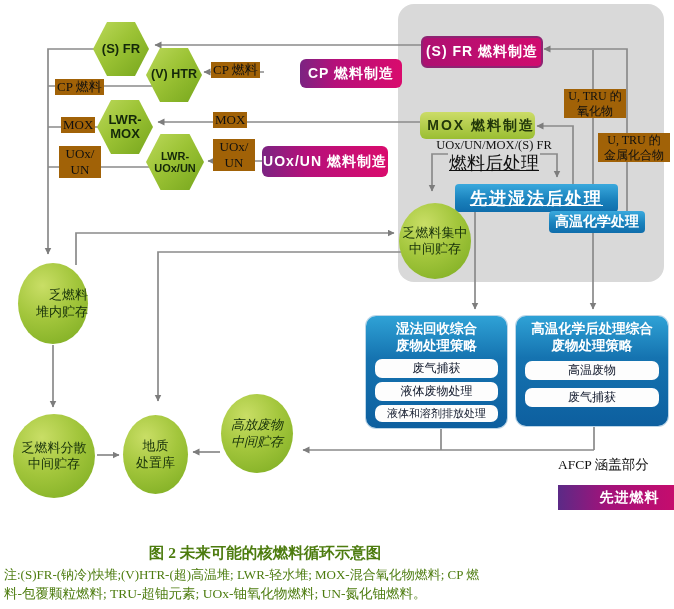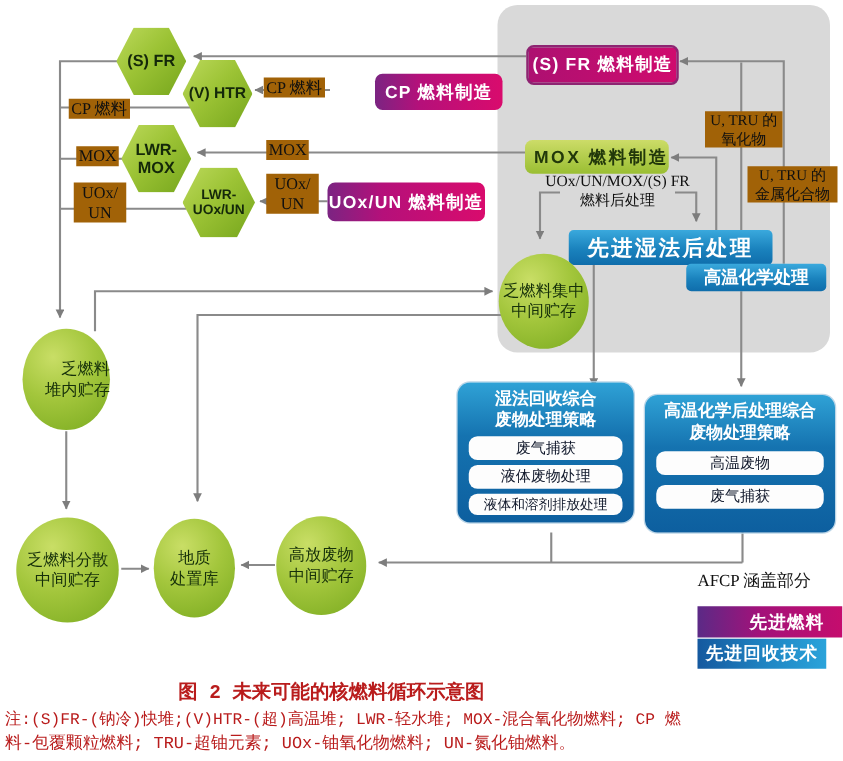--- a/index.html
+++ b/index.html
@@ -24,21 +24,21 @@
         background:linear-gradient(180deg,#2fa2d6 0%,#1573b0 38%,#0d5f9f 100%);
         box-shadow:0 0 0 1px #bcd6e8;}
   .waste .wtitle{color:#fff;font-weight:bold;font-size:13.5px;line-height:1.25;text-align:center;margin-top:5px;}
   .pill{background:#fdfdfd;border-radius:7px;margin:4px 9px 0 9px;padding:1px 0;
         font-size:12px;color:#0f172a;text-align:center;font-family:"Liberation Serif",serif;}
   .lbl{position:absolute;z-index:3;font-family:"Liberation Serif",serif;font-size:13px;color:#101010;
        background:#a16207;line-height:1.22;text-align:center;padding:0 2px;}
   .lbl.clear{background:transparent;}
   .legend-box{position:absolute;z-index:2;display:flex;align-items:center;justify-content:center;
        color:#fff;font-weight:bold;font-size:14px;letter-spacing:1px;}
-  .cap{position:absolute;z-index:3;font-family:Liberation Mono, monospace;color:#b91c1c;}
+  .cap{position:absolute;z-index:3;font-family:Liberation Serif, serif;color:#4d7c0f;}
 </style>
 </head>
 <body>
 
 <div id="canvas">
 
   <div class="panel"></div>
 
   <svg id="wires" width="674" height="545">
     <defs>
@@ -94,49 +94,49 @@
   <div class="node fab mag" style="left:262px;top:146px;width:126px;height:31px;">
     <span>UOx/UN 燃料制造</span>
   </div>
   <div class="node fab mag2" style="left:421px;top:36px;width:118px;height:28px;">
     <span>(S) FR 燃料制造</span>
   </div>
   <div class="node fab grn" style="left:420px;top:112px;width:115px;height:27px;">
     <span>MOX 燃料制造</span>
   </div>
 
-  <div class="node proc" style="left:455px;top:184px;width:163px;height:28px;font-size:17px;letter-spacing:2px;">
+  <div class="node proc" style="left:455px;top:184px;width:163px;height:28px;font-size:17px;letter-spacing:2px;text-decoration:underline;">
     <span>先进湿法后处理</span>
   </div>
-  <div class="node proc" style="left:549px;top:211px;width:112px;height:22px;font-size:14px;">
+  <div class="node proc" style="left:549px;top:211px;width:96px;height:22px;font-size:14px;">
     <span>高温化学处理</span>
   </div>
 
   <div class="node ellipse" style="left:399px;top:203px;width:72px;height:76px;">
     <span>乏燃料集中</span>
     <span>中间贮存</span>
   </div>
   <div class="node ellipse" style="left:18px;top:263px;width:70px;height:81px;align-items:flex-end;">
     <span>乏燃料</span>
     <span>堆内贮存</span>
   </div>
   <div class="node ellipse" style="left:13px;top:414px;width:82px;height:84px;">
     <span>乏燃料分散</span>
     <span>中间贮存</span>
   </div>
   <div class="node ellipse" style="left:123px;top:415px;width:65px;height:79px;">
     <span>地质</span>
     <span>处置库</span>
   </div>
-  <div class="node ellipse" style="left:221px;top:413px;width:72px;height:79px;">
+  <div class="node ellipse" style="left:221px;top:394px;width:72px;height:79px;font-style:italic;">
     <span>高放废物</span>
     <span>中间贮存</span>
   </div>
 
-  <div class="waste" style="left:366px;top:306px;width:141px;height:112px;">
+  <div class="waste" style="left:366px;top:316px;width:141px;height:112px;">
     <div class="wtitle">
       <div>湿法回收综合</div>
       <div>废物处理策略</div>
     </div>
     <div class="pill">废气捕获</div>
     <div class="pill">液体废物处理</div>
     <div class="pill" style="font-size:11px;">液体和溶剂排放处理</div>
   </div>
   <div class="waste" style="left:516px;top:316px;width:152px;height:110px;">
     <div class="wtitle">
@@ -154,36 +154,33 @@
     <div>UN</div>
   </div>
   <div class="lbl" style="left:211px;top:62px;">CP 燃料</div>
   <div class="lbl" style="left:213px;top:112px;">MOX</div>
   <div class="lbl" style="left:213px;top:139px;width:38px;">
     <div>UOx/</div>
     <div>UN</div>
   </div>
   <div class="lbl clear" style="left:430px;top:138px;width:124px;">
     <div style="font-size:12.5px;">UOx/UN/MOX/(S) FR</div>
-    <div style="font-size:12px;">燃料后处理</div>
+    <div style="font-size:18px;text-decoration:underline;">燃料后处理</div>
   </div>
   <div class="lbl" style="left:564px;top:89px;width:58px;font-size:12px;">
     <div>U, TRU 的</div>
     <div>氧化物</div>
   </div>
   <div class="lbl" style="left:598px;top:133px;width:68px;font-size:12px;">
     <div>U, TRU 的</div>
     <div>金属化合物</div>
   </div>
 
   <div class="lbl clear" style="left:556px;top:457px;font-size:13.5px;">AFCP 涵盖部分</div>
   <div class="legend-box" style="left:558px;top:485px;width:103px;height:25px;background:linear-gradient(90deg,#5b2a86 0%,#a2127a 40%,#c90c6c 100%);padding-left:20px;">
     <span>先进燃料</span>
   </div>
-  <div class="legend-box" style="left:558px;top:511px;width:103px;height:24px;background:linear-gradient(90deg,#15599f 0%,#1f86c4 55%,#2aa3da 100%);">
-    <span>先进回收技术</span>
-  </div>
 
   <div class="cap" style="left:0;top:543px;width:530px;text-align:center;font-weight:bold;font-size:15.5px;">图 2 未来可能的核燃料循环示意图</div>
   <div class="cap" style="left:4px;top:566px;width:668px;font-size:13px;">注:(S)FR-(钠冷)快堆;(V)HTR-(超)高温堆; LWR-轻水堆; MOX-混合氧化物燃料; CP 燃</div>
   <div class="cap" style="left:4px;top:585px;width:668px;font-size:13.5px;">料-包覆颗粒燃料; TRU-超铀元素; UOx-铀氧化物燃料; UN-氮化铀燃料。</div>
 
 </div>
 
 </body></html>

